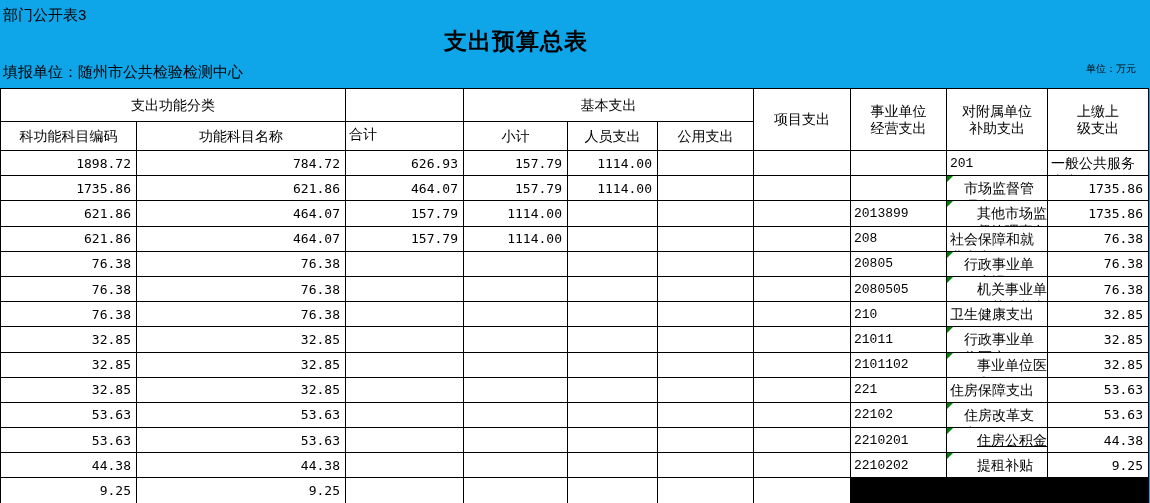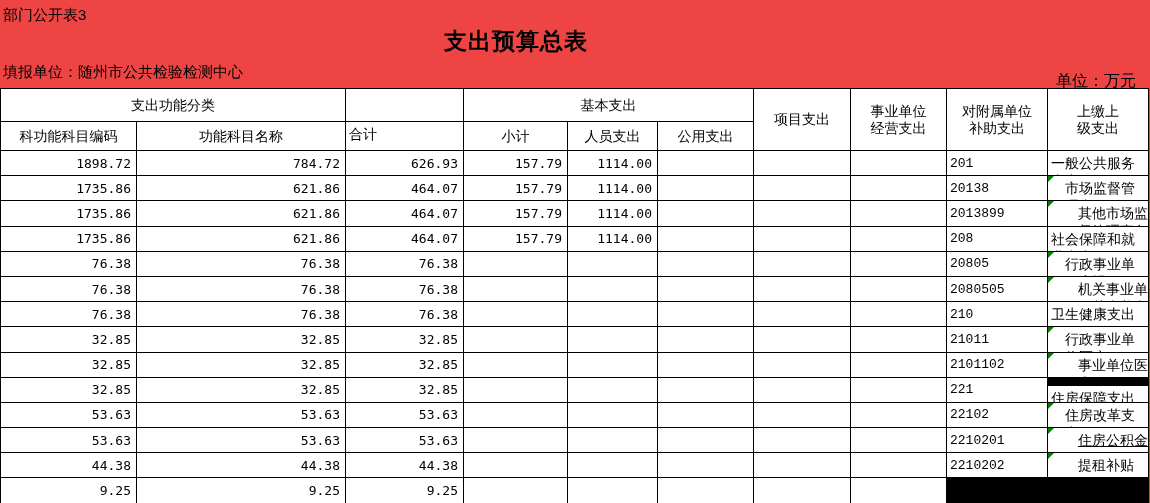--- a/index.html
+++ b/index.html
@@ -1,24 +1,24 @@
 <!DOCTYPE html>
 <html><head>
 <meta charset="utf-8">
 <style>
   html,body{margin:0;padding:0;background:#fff;}
   .page{
-    position:relative;width:1150px;height:503px;background:#ef4444;overflow:hidden;
+    position:relative;width:1150px;height:503px;background:#0ea5e9;overflow:hidden;
     font-family:"Liberation Sans",sans-serif;color:#000;
   }
   .corner-label{position:absolute;left:3px;top:6px;font-size:15px;}
   .main-title{position:absolute;left:0;top:26px;width:1032px;text-align:center;
     font-size:23px;font-weight:bold;letter-spacing:1px;}
   .reporting-unit{position:absolute;left:3px;top:63px;font-size:15px;}
-  .unit-note{position:absolute;right:14px;top:62px;font-size:16px;margin-top:9px;}
+  .unit-note{position:absolute;right:14px;top:62px;font-size:10px;}
 
   .budget-table{
     position:absolute;left:0;top:88px;
     display:grid;
     grid-template-columns:135px 208px 117px 103px 89px 95px 96px 95px 100px 100px;
     grid-template-rows:32px 28px;
     grid-auto-rows:24.2px;
     gap:1px;background:#000;border:1px solid #000;width:max-content;
   }
   .cell{background:#fff;display:flex;align-items:center;justify-content:center;
@@ -84,21 +84,20 @@
       <div class="cell code-cell">201</div>
       <div class="cell name-cell" style="padding-left: 3px;"><span>一般公共服务支出</span></div>
       <div class="cell num-cell">1735.86</div>
       <div class="cell num-cell">621.86</div>
       <div class="cell num-cell">464.07</div>
       <div class="cell num-cell">157.79</div>
       <div class="cell num-cell">1114.00</div>
       <div class="cell num-cell"></div>
       <div class="cell num-cell"></div>
       <div class="cell num-cell"></div>
-      <div class="cell code-cell">20138</div>
       <div class="cell name-cell" style="padding-left: 17px;"><span class="tri"></span><span>市场监督管理事务</span></div>
       <div class="cell num-cell">1735.86</div>
       <div class="cell num-cell">621.86</div>
       <div class="cell num-cell">464.07</div>
       <div class="cell num-cell">157.79</div>
       <div class="cell num-cell">1114.00</div>
       <div class="cell num-cell"></div>
       <div class="cell num-cell"></div>
       <div class="cell num-cell"></div>
       <div class="cell code-cell">2013899</div>
@@ -165,21 +164,21 @@
       <div class="cell name-cell" style="padding-left: 30px;"><span class="tri"></span><span>事业单位医疗</span></div>
       <div class="cell num-cell">32.85</div>
       <div class="cell num-cell">32.85</div>
       <div class="cell num-cell">32.85</div>
       <div class="cell num-cell"></div>
       <div class="cell num-cell"></div>
       <div class="cell num-cell"></div>
       <div class="cell num-cell"></div>
       <div class="cell num-cell"></div>
       <div class="cell code-cell">221</div>
-      <div class="cell name-cell" style="padding-left: 3px; margin-top: 8px;"><span>住房保障支出</span></div>
+      <div class="cell name-cell" style="padding-left: 3px;"><span>住房保障支出</span></div>
       <div class="cell num-cell">53.63</div>
       <div class="cell num-cell">53.63</div>
       <div class="cell num-cell">53.63</div>
       <div class="cell num-cell"></div>
       <div class="cell num-cell"></div>
       <div class="cell num-cell"></div>
       <div class="cell num-cell"></div>
       <div class="cell num-cell"></div>
       <div class="cell code-cell">22102</div>
       <div class="cell name-cell" style="padding-left: 17px;"><span class="tri"></span><span>住房改革支出</span></div>

